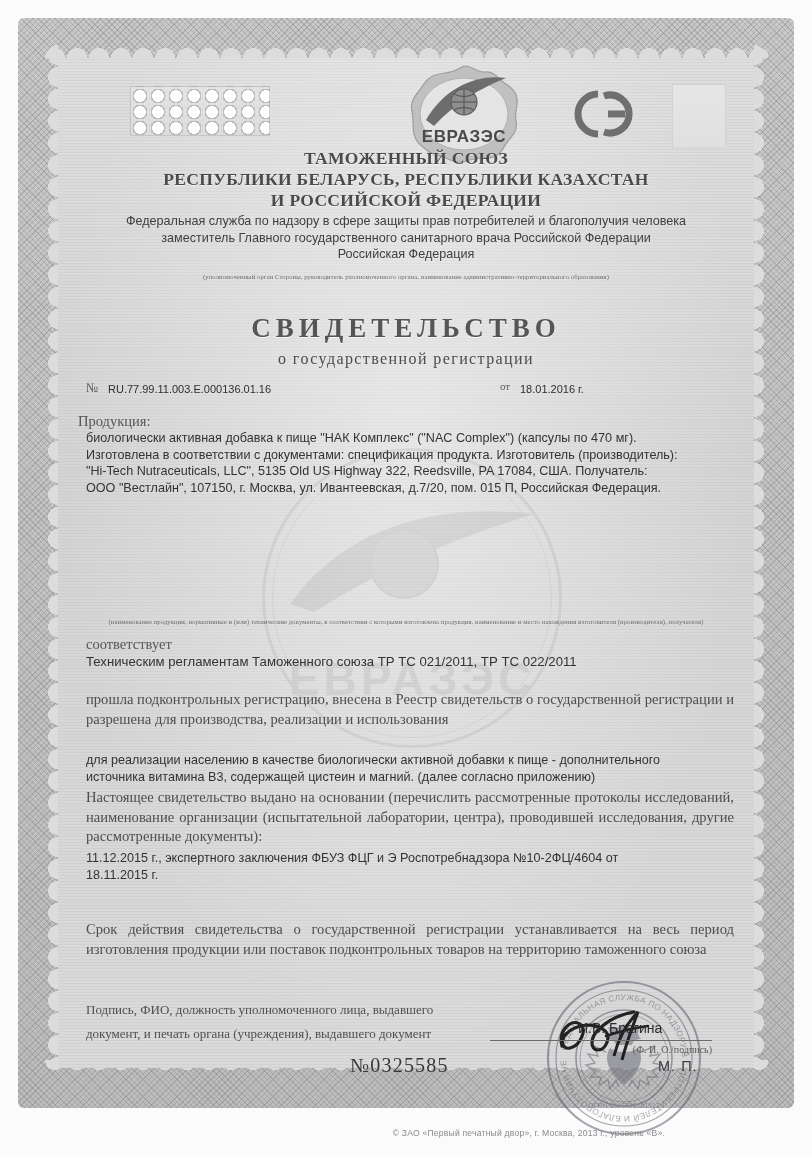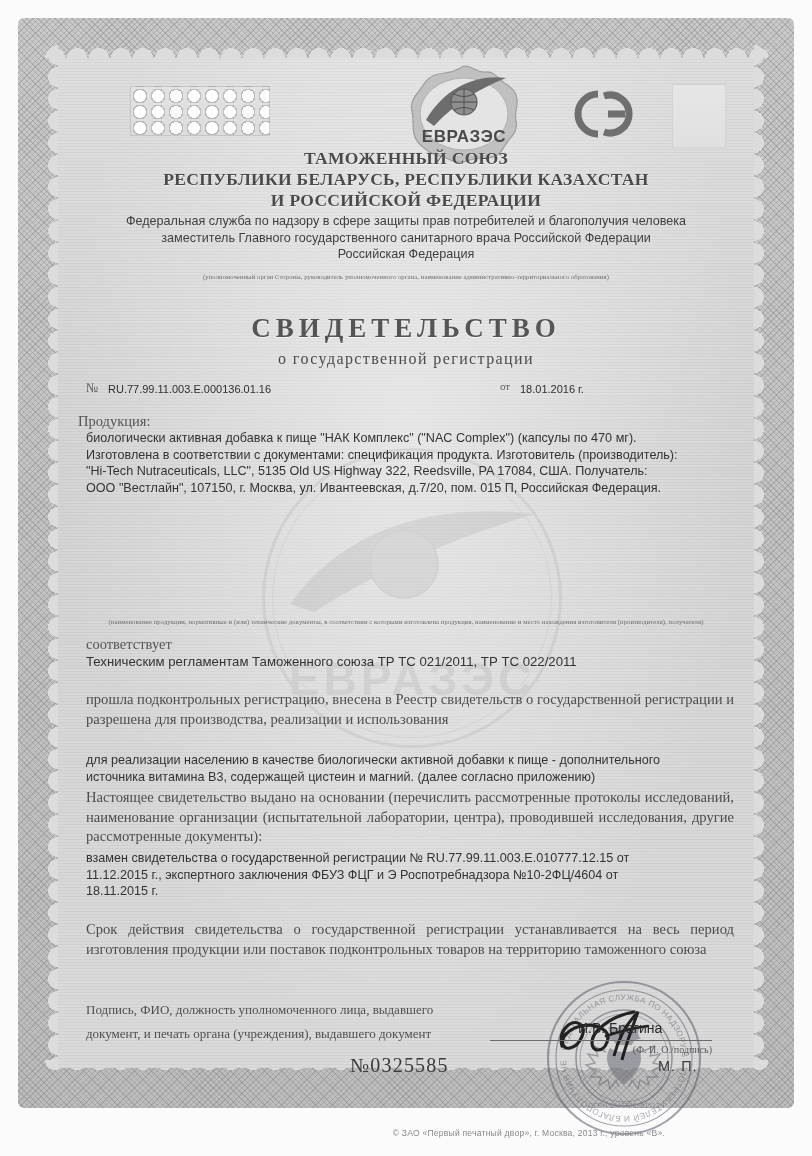--- a/index.html
+++ b/index.html
@@ -286,21 +286,20 @@
     <div class="sootv-text body-sans">Техническим регламентам Таможенного союза ТР ТС 021/2011, ТР ТС 022/2011</div>
 
     <div class="reg-para body-serif">прошла подконтрольных регистрацию, внесена в Реестр свидетельств о государственной регистрации и разрешена для производства, реализации и использования</div>
     <div class="reg-purpose body-sans">
       <div>для реализации населению в качестве биологически активной добавки к пище - дополнительного</div>
       <div>источника витамина В3, содержащей цистеин и магний. (далее согласно приложению)</div>
     </div>
 
     <div class="basis-para body-serif">Настоящее свидетельство выдано на основании (перечислить рассмотренные протоколы исследований, наименование организации (испытательной лаборатории, центра), проводившей исследования, другие рассмотренные документы):</div>
     <div class="basis-text body-sans">
-      <div>взамен свидетельства о государственной регистрации № RU.77.99.11.003.Е.010777.12.15 от</div>
       <div>11.12.2015 г., экспертного заключения ФБУЗ ФЦГ и Э Роспотребнадзора №10-2ФЦ/4604 от</div>
       <div>18.11.2015 г.</div>
     </div>
 
     <div class="term-para body-serif">Срок действия свидетельства о государственной регистрации устанавливается на весь период изготовления продукции или поставок подконтрольных товаров на территорию таможенного союза</div>
 
     <div class="sign-label">Подпись, ФИО, должность уполномоченного лица, выдавшего документ, и печать органа (учреждения), выдавшего документ</div>
 
     <svg class="seal" viewBox="0 0 160 160">
       <circle cx="80" cy="80" r="76" fill="none" stroke="#5d5d6e" stroke-width="2.2"></circle>

